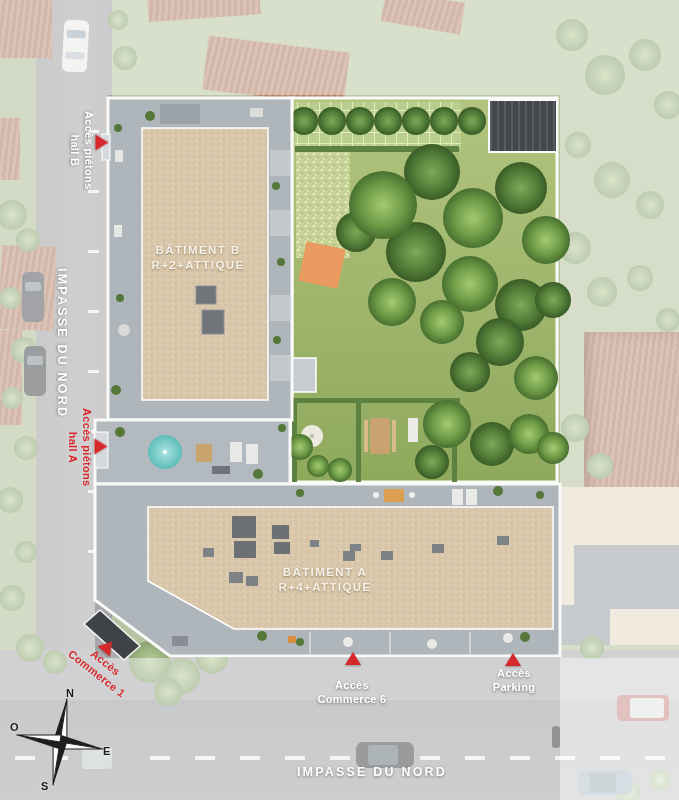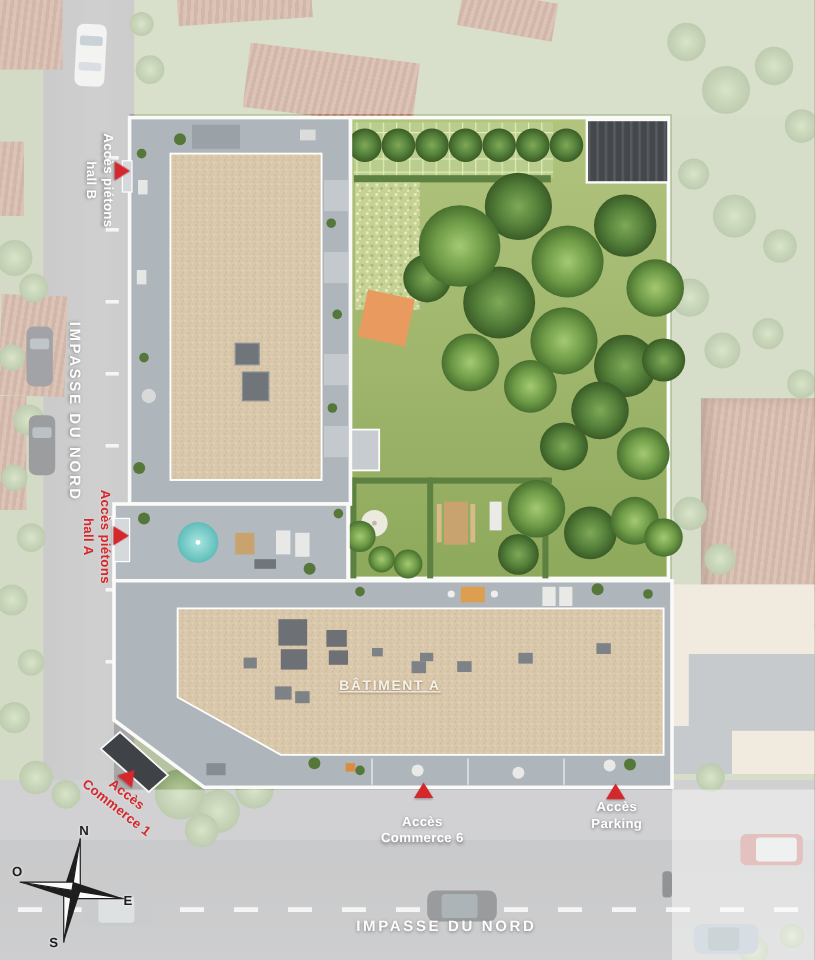--- a/index.html
+++ b/index.html
@@ -341,22 +341,27 @@
           <circle cx="508" cy="638" r="5" fill="#e9e9e7"></circle>
         <rect x="288" y="636" width="8" height="7" fill="#d98e3f"></rect>
         <path d="M310,632 V654 M390,632 V654 M470,632 V654" stroke="rgba(255,255,255,.55)" stroke-width="1.5"></path>
       </g>
     </g>
   </svg>
 
   <div class="lbl street" style="left:-38px;top:335px;width:200px;transform:rotate(90deg);">IMPASSE DU NORD</div>
   <div class="lbl street" style="left:252px;top:764px;width:240px;">IMPASSE DU NORD</div>
 
-  <div class="lbl bldg" style="left:245px;top:565px;width:160px;text-decoration:underline;">
+  <div class="lbl bldg" style="left:128px;top:243px;width:140px;">
+    <span>BÂTIMENT B</span>
+    <span>R+2+ATTIQUE</span>
+  </div>
+  <div class="lbl bldg" style="left:245px;top:565px;width:160px;">
     <span>BÂTIMENT A</span>
+    <span>R+4+ATTIQUE</span>
   </div>
 
   <div class="tri" style="left:94px;top:136px;transform:rotate(90deg);"></div>
   <div class="tri" style="left:93px;top:440px;transform:rotate(90deg);"></div>
   <div class="tri" style="left:100px;top:640px;transform:rotate(40deg);"></div>
   <div class="tri" style="left:345px;top:652px;"></div>
   <div class="tri" style="left:505px;top:653px;"></div>
 
   <div class="lbl access white" style="left:37px;top:136px;width:90px;transform:rotate(90deg);">
     <span>Accès piétons</span>

